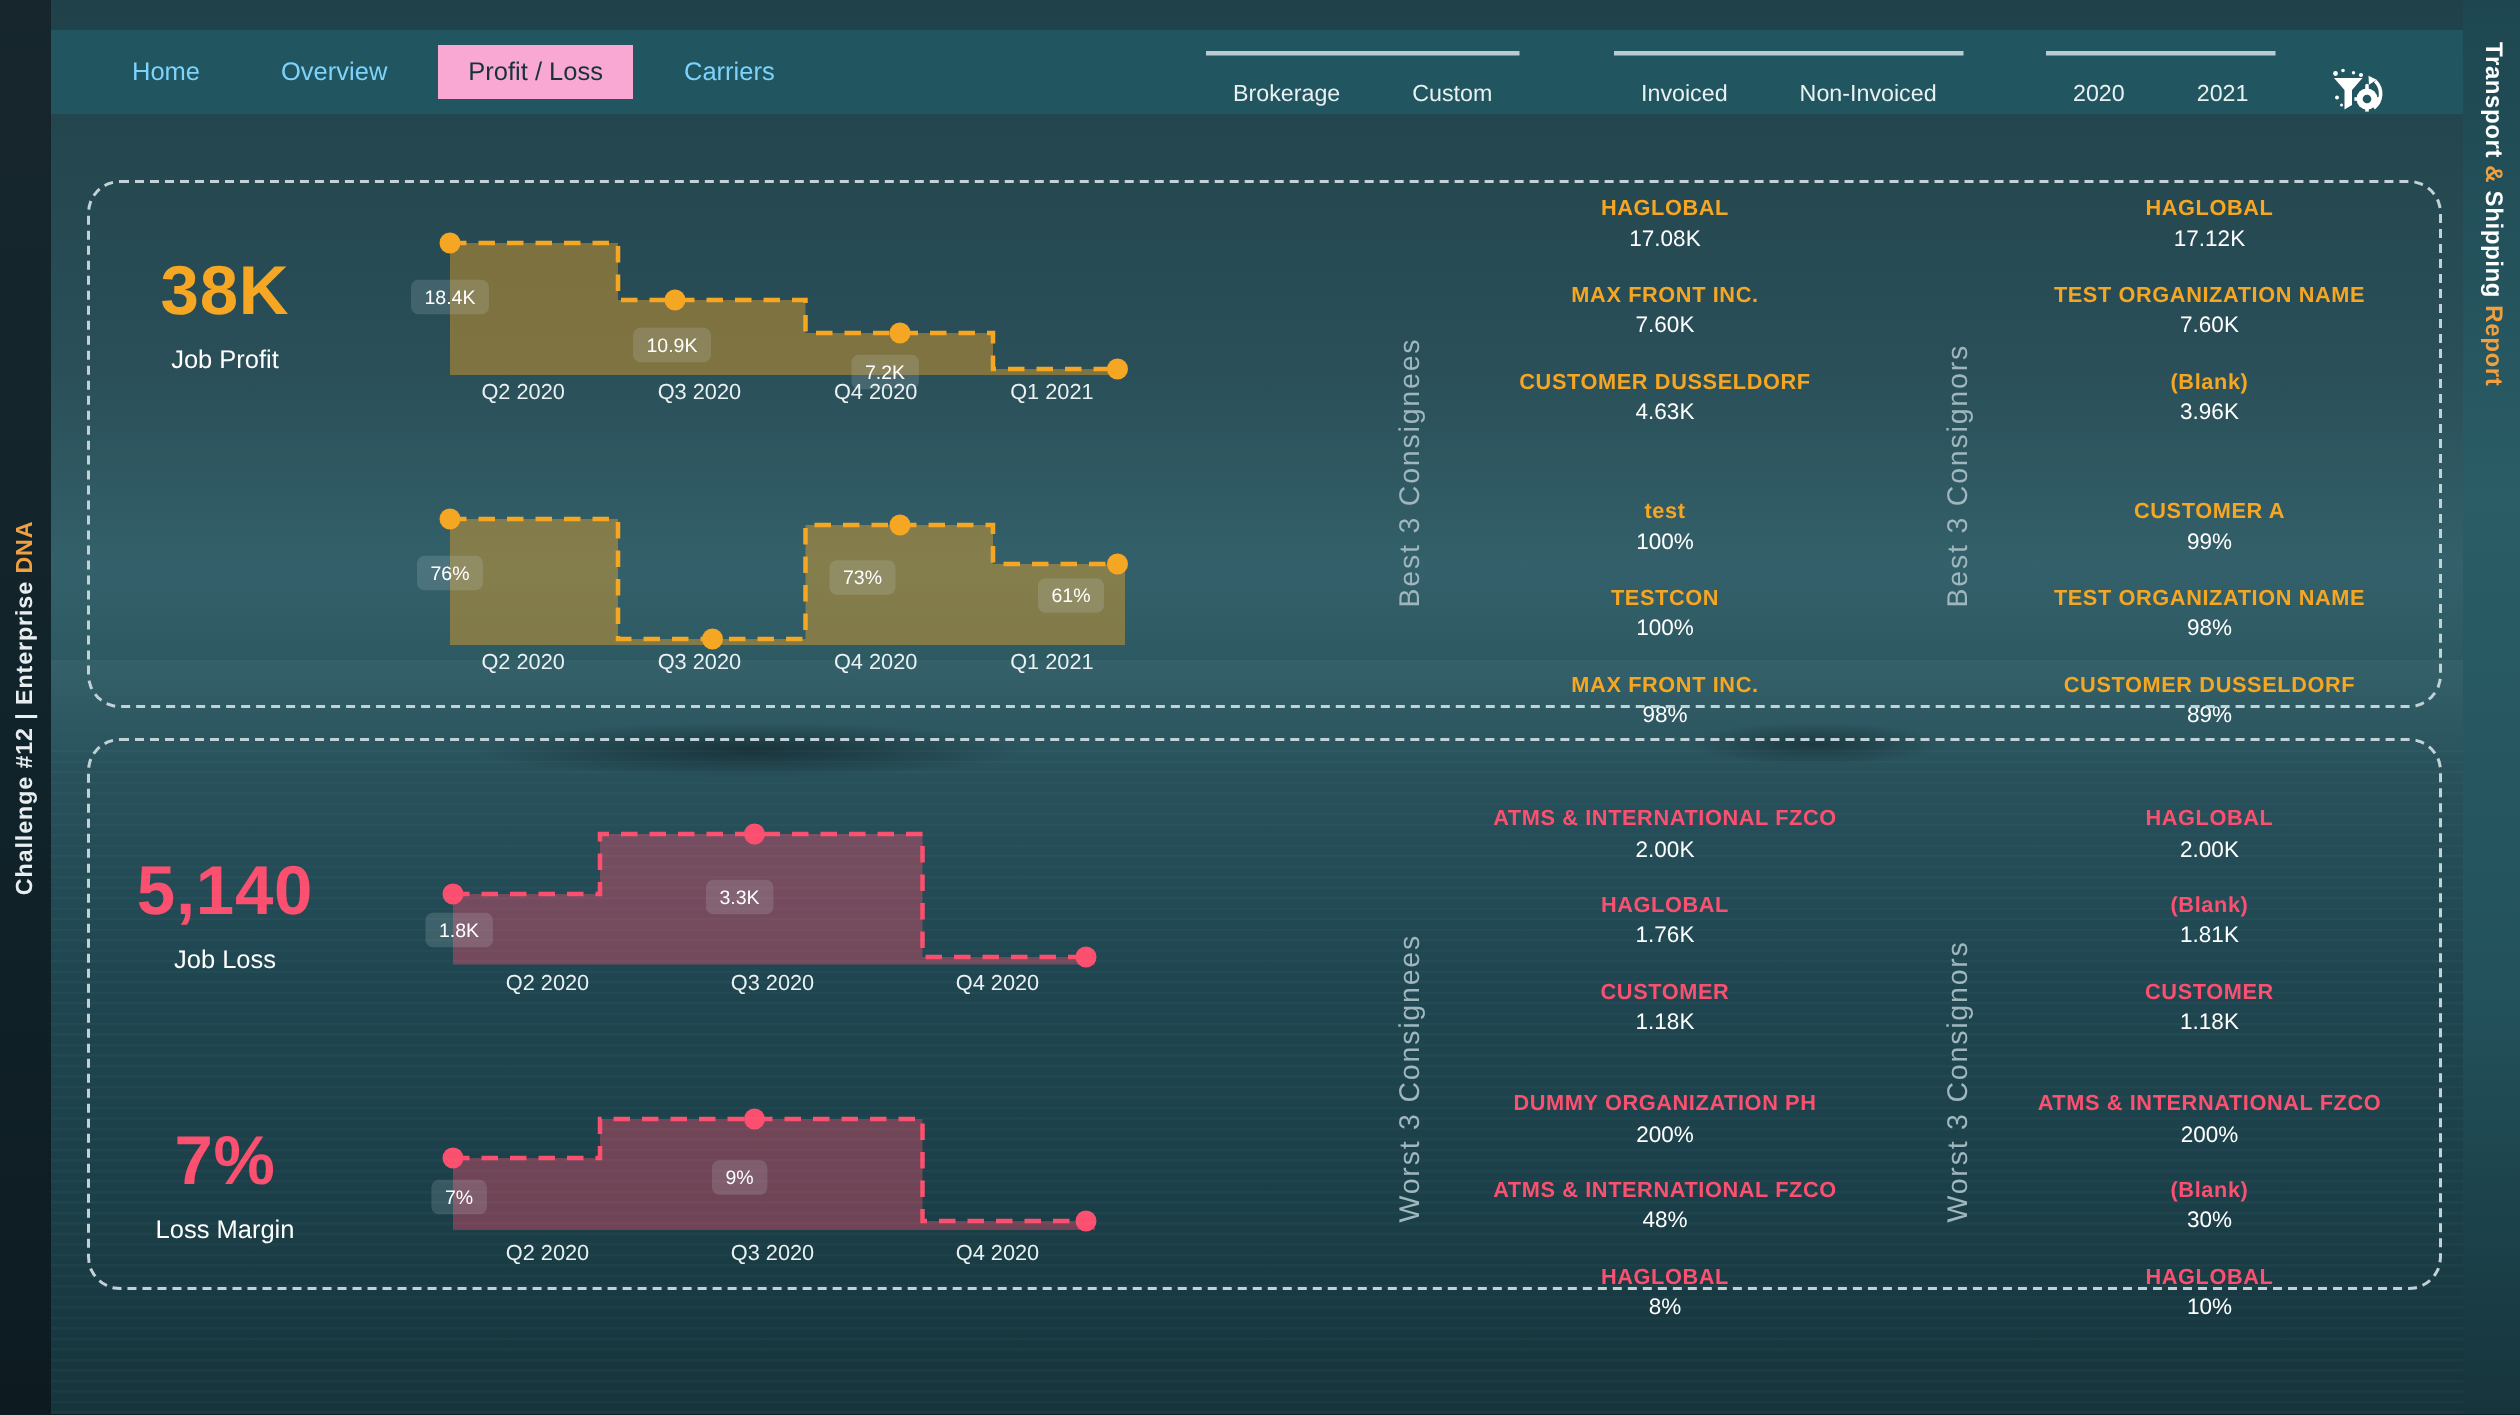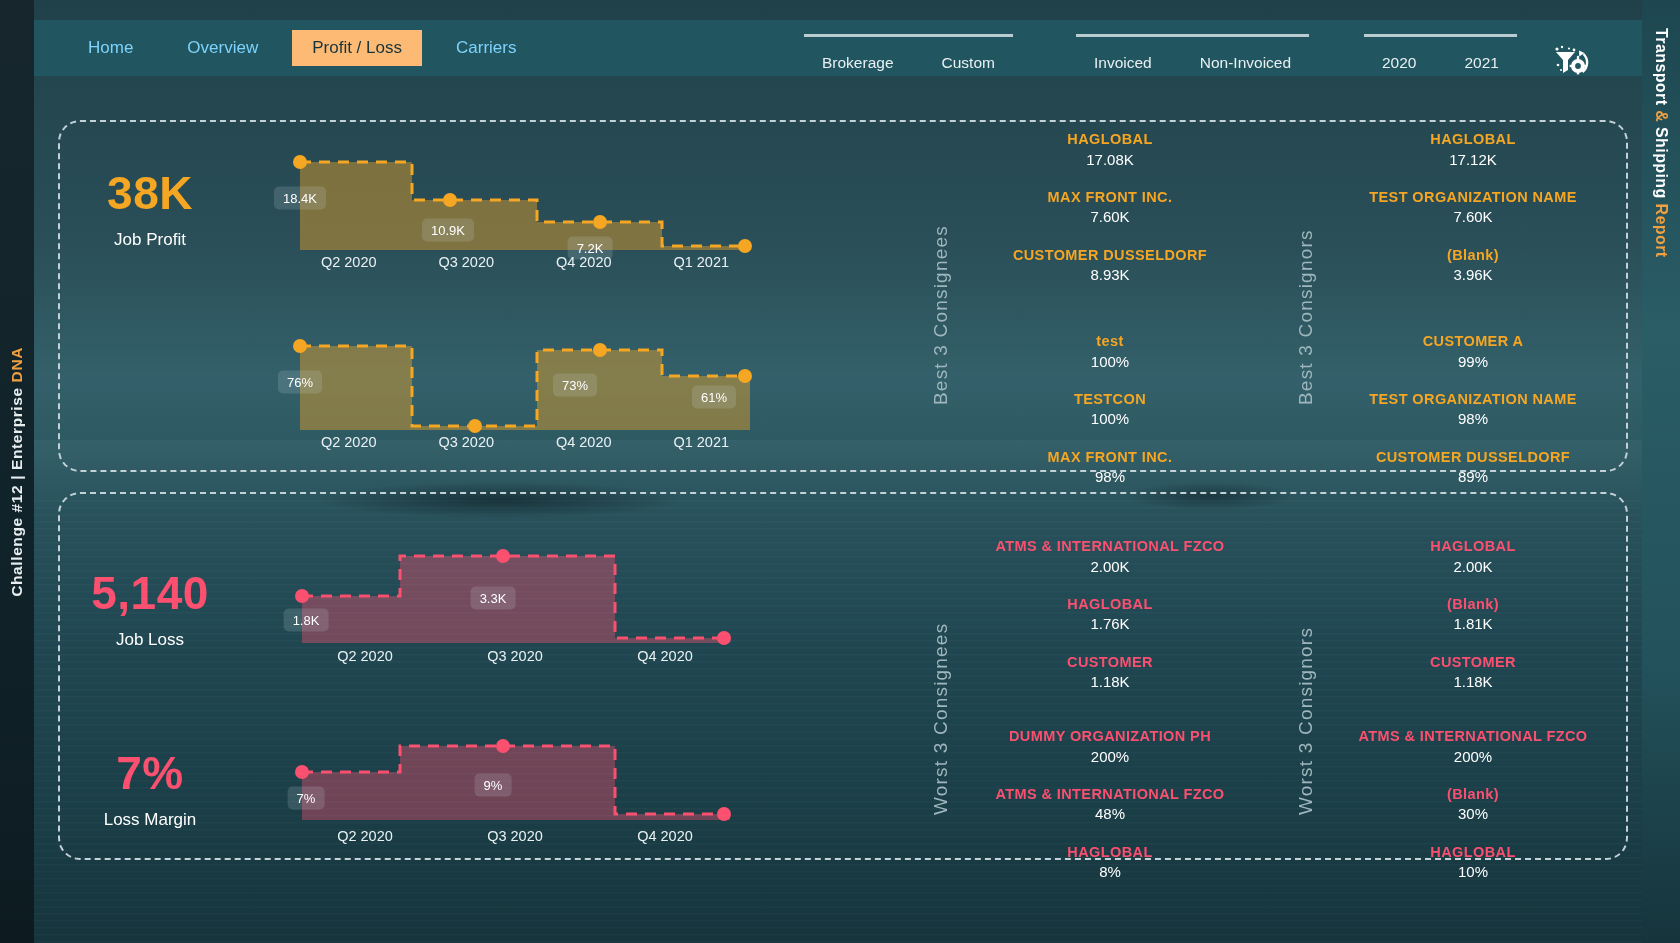--- a/index.html
+++ b/index.html
@@ -72,21 +72,21 @@
     position:absolute; left:34px; top:20px; right:38px; height:56px;
     background:#215560;
     display:flex; align-items:center;
     z-index:5;
   }
   .nav-tabs{ display:flex; align-items:center; height:100%; padding-left:34px; }
   .nav-tab{
     font-size:17px; color:#7dd3fc; padding:8px 20px; margin-right:14px;
     cursor:pointer; white-space:nowrap;
   }
-  .nav-tab.active{ background:#fdba74; color:#16333b; font-weight:normal; }
+  .nav-tab.active{ background:#f9a8d4; color:#16333b; font-weight:normal; }
 
   .slicer-group{
     position:absolute; display:flex; align-items:flex-end; gap:12px;
     top:14px; height:44px;
   }
   .slicer-group .bar{
     position:absolute; top:0; left:0; right:0; height:3px; background:#b9ccd2;
   }
   .slicer-item{
     font-size:15.5px; color:#e8f0f2; padding:16px 18px 6px 18px; cursor:pointer; white-space:nowrap;
@@ -263,21 +263,21 @@
     <div class="rank-item">
       <div class="rank-name name-gold">HAGLOBAL</div>
       <div class="rank-val">17.08K</div>
     </div>
     <div class="rank-item" style="margin-top:18px;">
       <div class="rank-name name-gold">MAX FRONT INC.</div>
       <div class="rank-val">7.60K</div>
     </div>
     <div class="rank-item" style="margin-top:18px;">
       <div class="rank-name name-gold">CUSTOMER DUSSELDORF</div>
-      <div class="rank-val">8.93K</div>
+      <div class="rank-val">4.63K</div>
     </div>
   </div>
   <div class="rank-col" style="left:960px; top:332px;">
     <div class="rank-item">
       <div class="rank-name name-gold">test</div>
       <div class="rank-val">100%</div>
     </div>
     <div class="rank-item" style="margin-top:18px;">
       <div class="rank-name name-gold">TESTCON</div>
       <div class="rank-val">100%</div>

